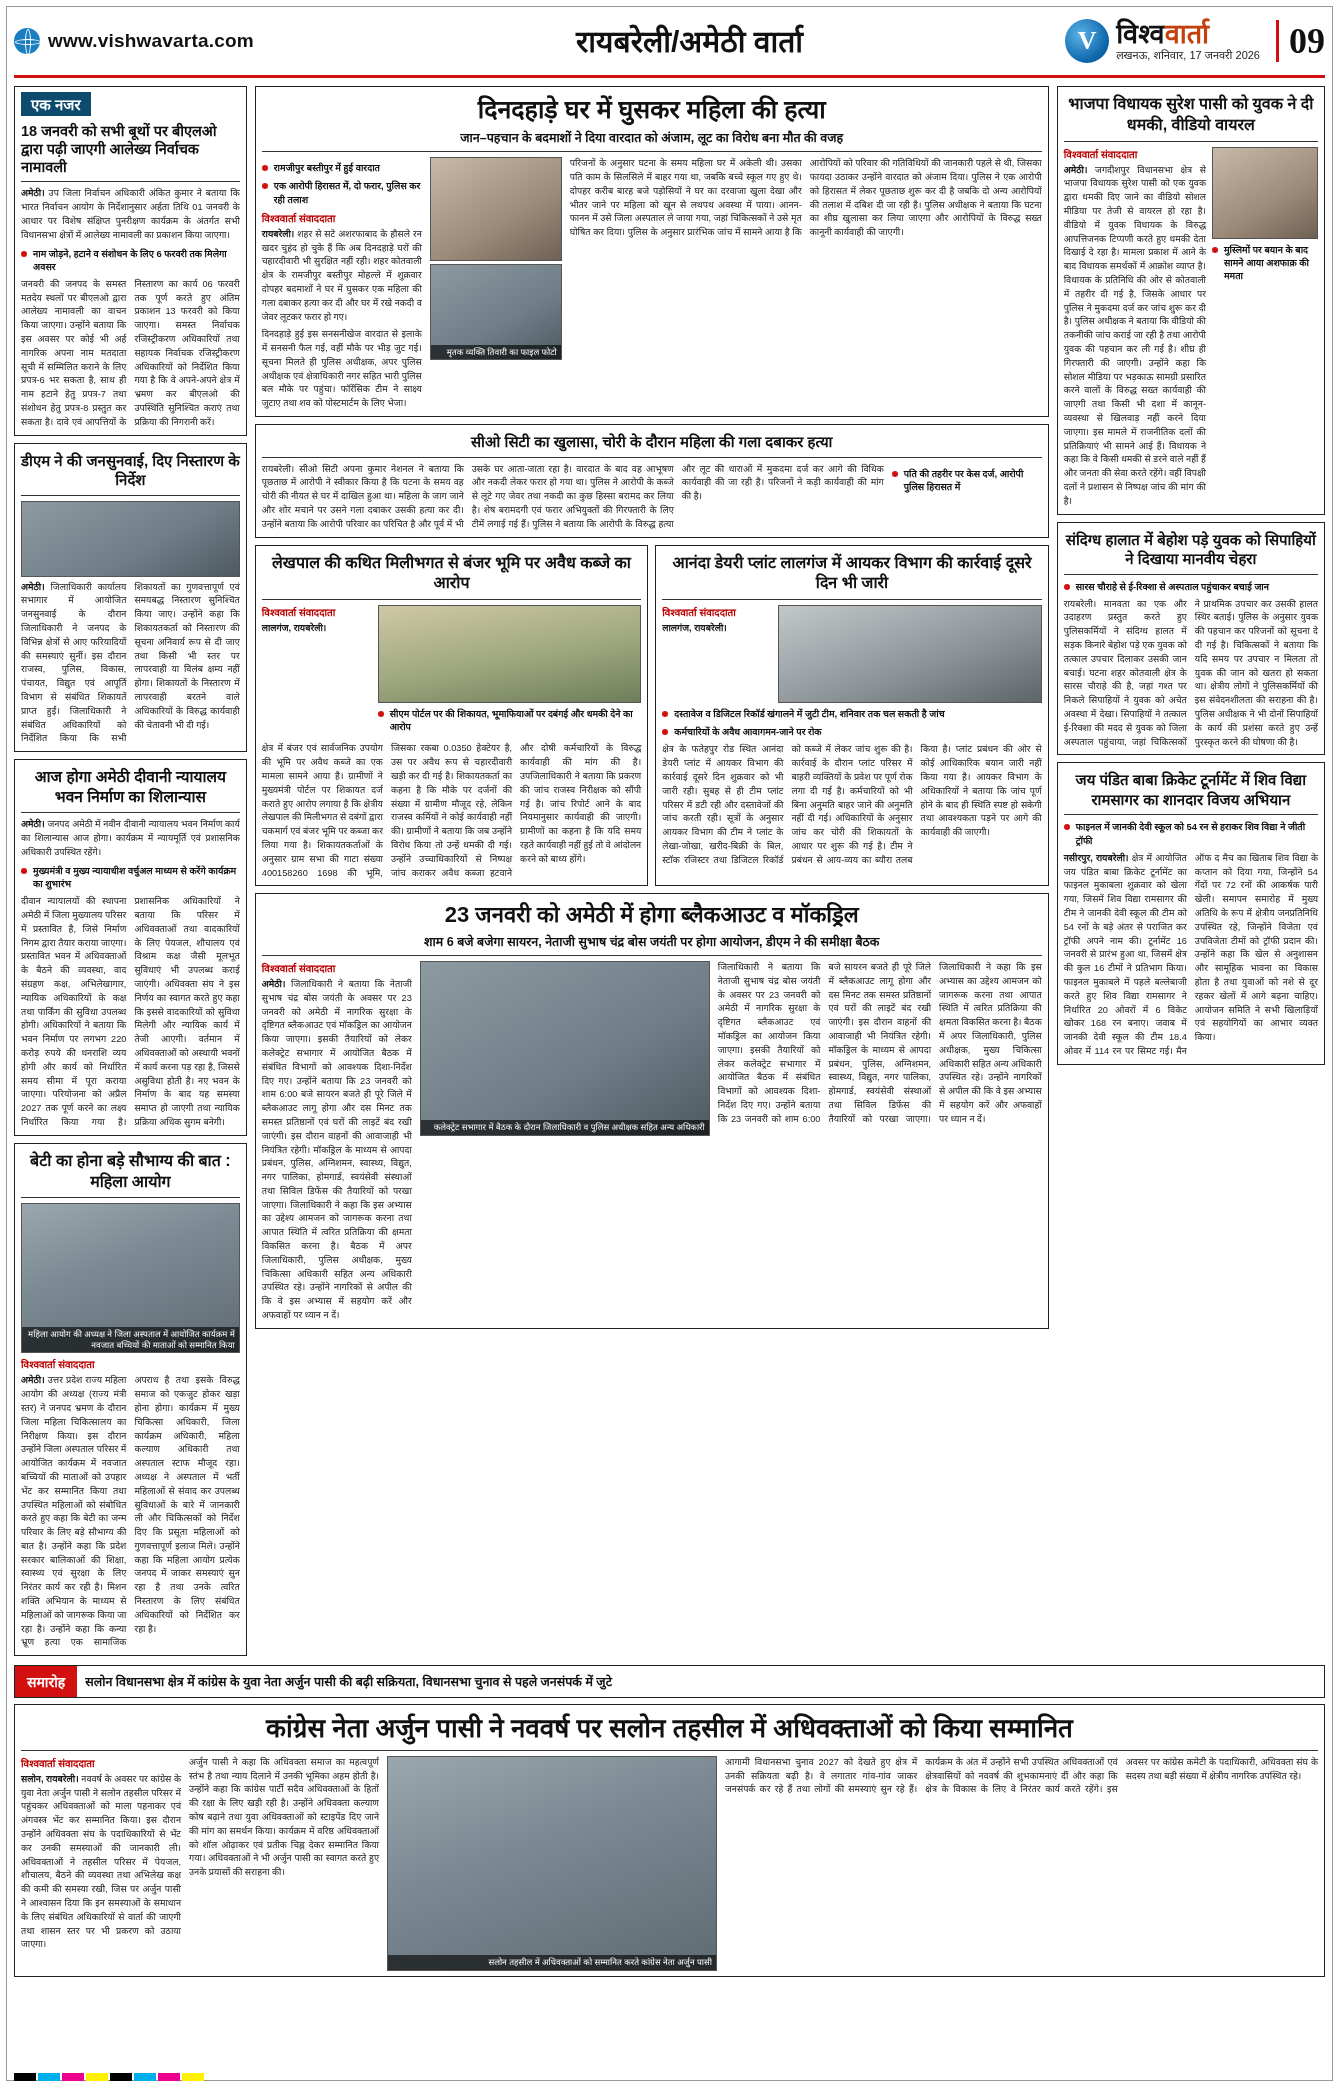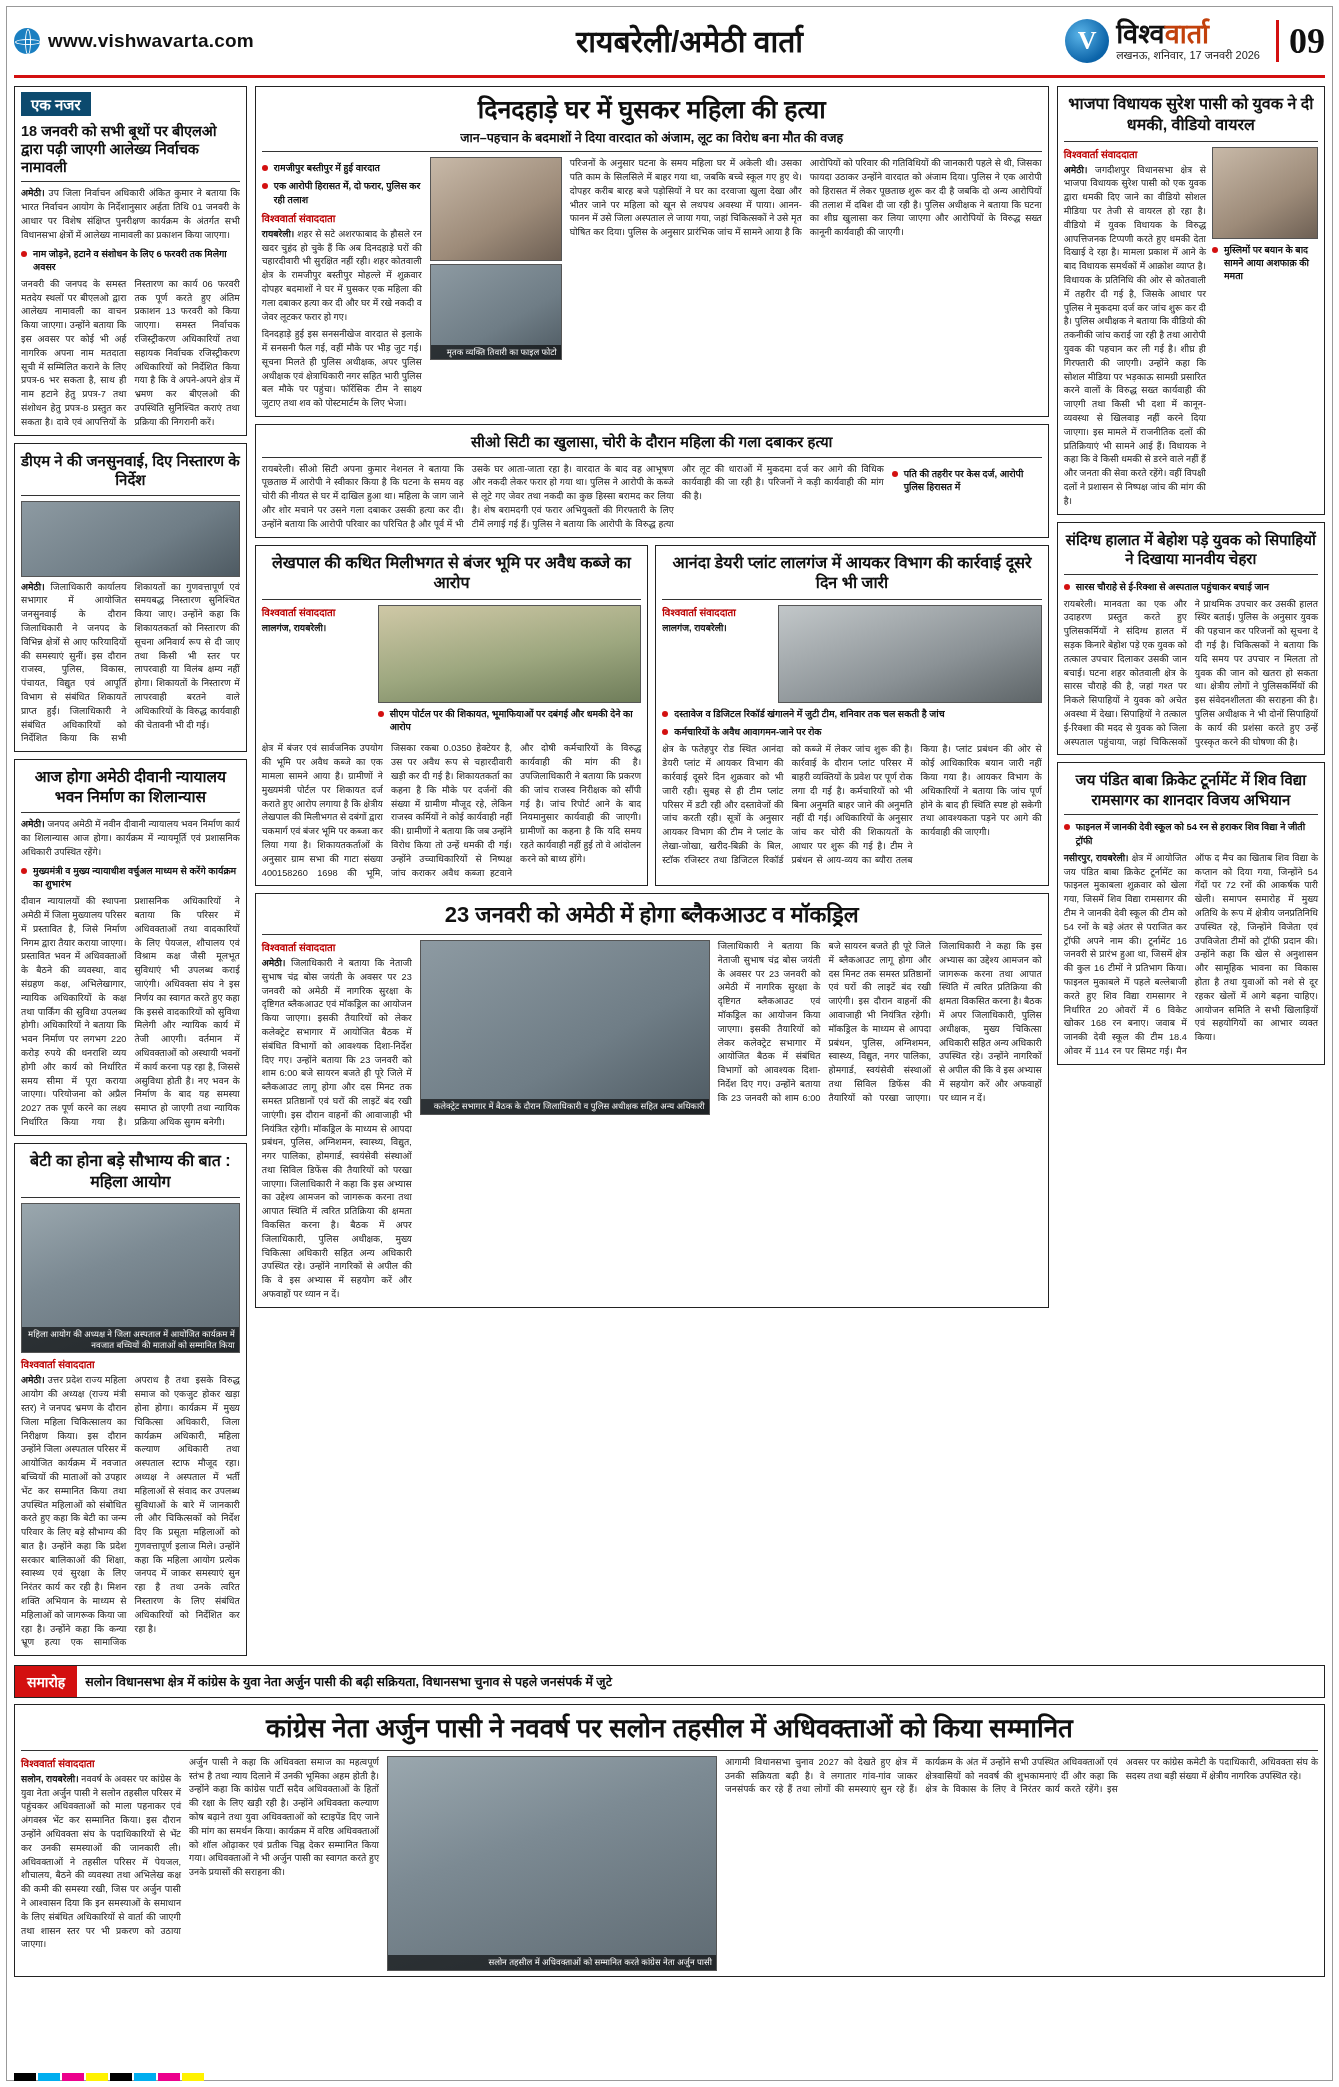--- a/index.html
+++ b/index.html
@@ -270,20 +270,21 @@
           <ul class="bullets" style="margin-top:4px">
             <li>दस्तावेज व डिजिटल रिकॉर्ड खंगालने में जुटी टीम, शनिवार तक चल सकती है जांच</li>
             <li>कर्मचारियों के अवैध आवागमन-जाने पर रोक</li>
           </ul>
           <div class="body-txt cols3">क्षेत्र के फतेहपुर रोड स्थित आनंदा डेयरी प्लांट में आयकर विभाग की कार्रवाई दूसरे दिन शुक्रवार को भी जारी रही। सुबह से ही टीम प्लांट परिसर में डटी रही और दस्तावेजों की जांच करती रही। सूत्रों के अनुसार आयकर विभाग की टीम ने प्लांट के लेखा-जोखा, खरीद-बिक्री के बिल, स्टॉक रजिस्टर तथा डिजिटल रिकॉर्ड को कब्जे में लेकर जांच शुरू की है। कार्रवाई के दौरान प्लांट परिसर में बाहरी व्यक्तियों के प्रवेश पर पूर्ण रोक लगा दी गई है। कर्मचारियों को भी बिना अनुमति बाहर जाने की अनुमति नहीं दी गई। अधिकारियों के अनुसार जांच कर चोरी की शिकायतों के आधार पर शुरू की गई है। टीम ने प्रबंधन से आय-व्यय का ब्यौरा तलब किया है। प्लांट प्रबंधन की ओर से कोई आधिकारिक बयान जारी नहीं किया गया है। आयकर विभाग के अधिकारियों ने बताया कि जांच पूर्ण होने के बाद ही स्थिति स्पष्ट हो सकेगी तथा आवश्यकता पड़ने पर आगे की कार्यवाही की जाएगी।</div>
         </div>
       </div>
 
       <div class="box">
         <h2 class="hl" style="font-size:22px">23 जनवरी को अमेठी में होगा ब्लैकआउट व मॉकड्रिल</h2>
+        <div class="sub">शाम 6 बजे बजेगा सायरन, नेताजी सुभाष चंद्र बोस जयंती पर होगा आयोजन, डीएम ने की समीक्षा बैठक</div>
         <div class="rule"></div>
         <div style="display:flex;gap:8px">
           <div style="width:150px">
             <div class="byline">विश्ववार्ता संवाददाता</div>
             <div class="body-txt">
               <b>अमेठी।</b>
               <span>जिलाधिकारी ने बताया कि नेताजी सुभाष चंद्र बोस जयंती के अवसर पर 23 जनवरी को अमेठी में नागरिक सुरक्षा के दृष्टिगत ब्लैकआउट एवं मॉकड्रिल का आयोजन किया जाएगा। इसकी तैयारियों को लेकर कलेक्ट्रेट सभागार में आयोजित बैठक में संबंधित विभागों को आवश्यक दिशा-निर्देश दिए गए। उन्होंने बताया कि 23 जनवरी को शाम 6:00 बजे सायरन बजते ही पूरे जिले में ब्लैकआउट लागू होगा और दस मिनट तक समस्त प्रतिष्ठानों एवं घरों की लाइटें बंद रखी जाएंगी। इस दौरान वाहनों की आवाजाही भी नियंत्रित रहेगी। मॉकड्रिल के माध्यम से आपदा प्रबंधन, पुलिस, अग्निशमन, स्वास्थ्य, विद्युत, नगर पालिका, होमगार्ड, स्वयंसेवी संस्थाओं तथा सिविल डिफेंस की तैयारियों को परखा जाएगा। जिलाधिकारी ने कहा कि इस अभ्यास का उद्देश्य आमजन को जागरूक करना तथा आपात स्थिति में त्वरित प्रतिक्रिया की क्षमता विकसित करना है। बैठक में अपर जिलाधिकारी, पुलिस अधीक्षक, मुख्य चिकित्सा अधिकारी सहित अन्य अधिकारी उपस्थित रहे। उन्होंने नागरिकों से अपील की कि वे इस अभ्यास में सहयोग करें और अफवाहों पर ध्यान न दें।</span>
             </div>
           </div>
           <div style="width:290px">

